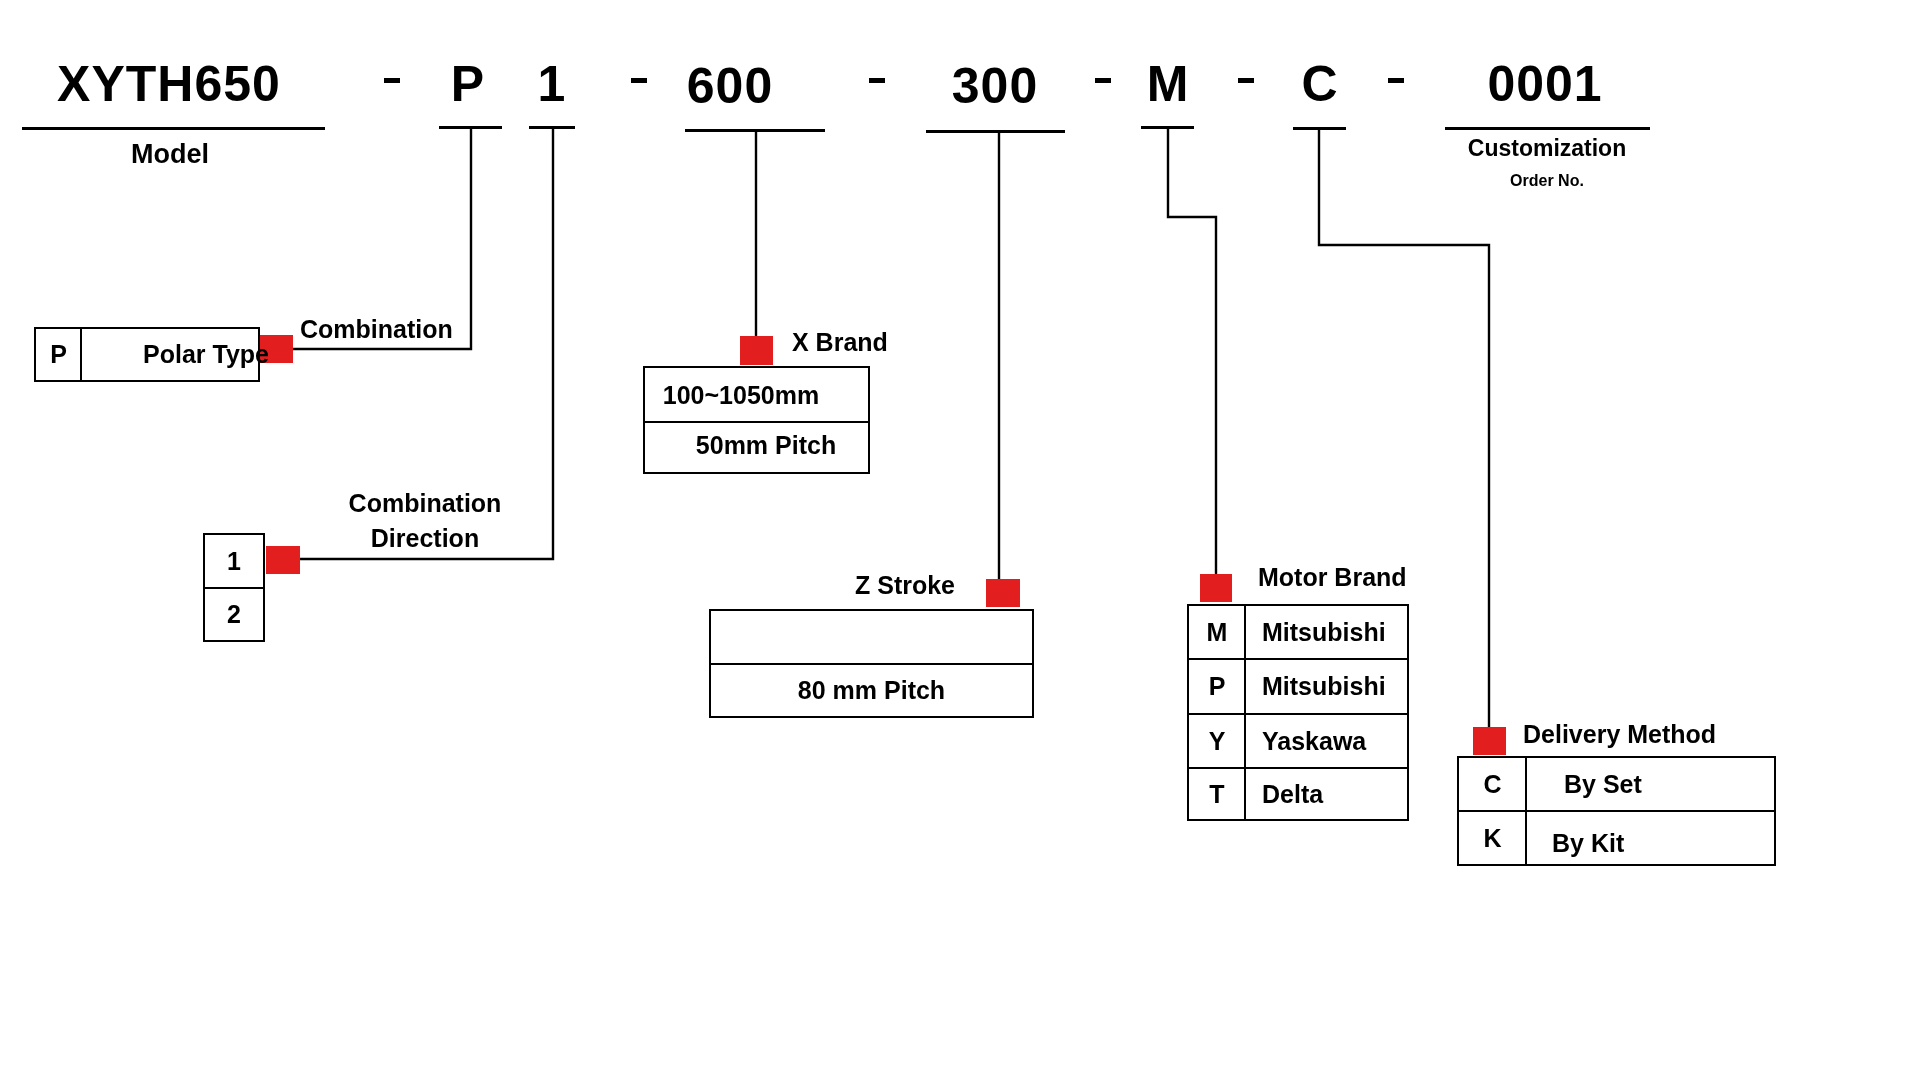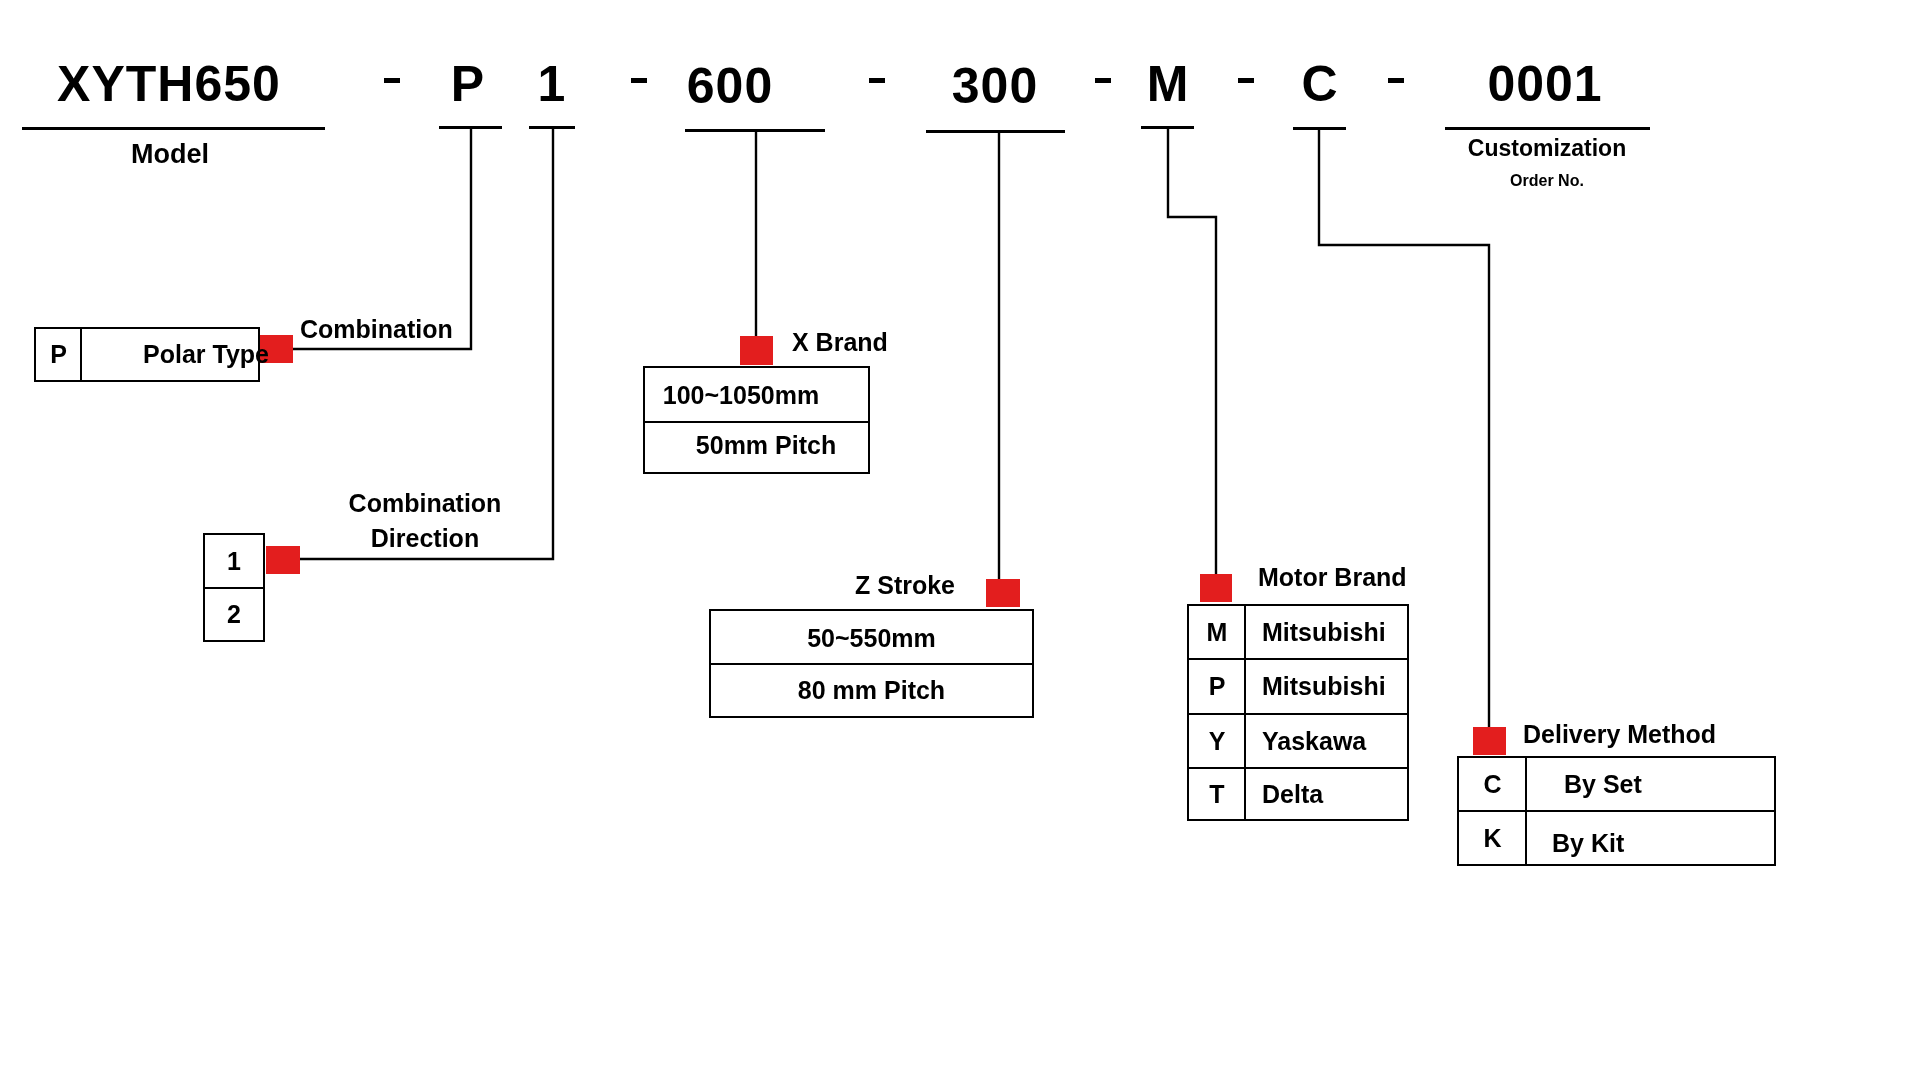--- a/index.html
+++ b/index.html
@@ -94,21 +94,20 @@
 <div class="tbl" style="left:643px; top:366px; width:227px; height:108px;">
   <div class="hline" style="top:53px;"></div>
   <div class="cell" style="left:0; width:192px; top:0; height:54px; justify-content:center;">100~1050mm</div>
   <div class="cell" style="left:0; width:214px; top:55px; height:44px; justify-content:center;padding-left:28px;">50mm Pitch</div>
 </div>
 
 <div class="lbl" style="left:855px; top:570px;">Z Stroke</div>
 <div class="red" style="left: 986px; top: 579px; width: 34px; height: 28px; background: rgb(227, 30, 30);"></div>
 <div class="tbl" style="left:709px; top:609px; width:325px; height:109px;">
   <div class="hline" style="top:52px;"></div>
-  <div class="cell" style="left:0; width:321px; top:0; height:54px; justify-content:center;">50~550mm</div>
   <div class="cell" style="left:0; width:321px; top:54px; height:51px; justify-content:center;">80 mm Pitch</div>
 </div>
 
 <div class="lbl" style="left:1258px; top:562px;">Motor Brand</div>
 <div class="red" style="left: 1200px; top: 574px; width: 32px; height: 28px; background: rgb(227, 30, 30);"></div>
 <div class="tbl" style="left:1187px; top:604px; width:222px; height:217px;">
   <div class="vline" style="left:55px;"></div>
   <div class="hline" style="top:52px;"></div>
   <div class="hline" style="top:107px;"></div>
   <div class="hline" style="top:161px;"></div>

